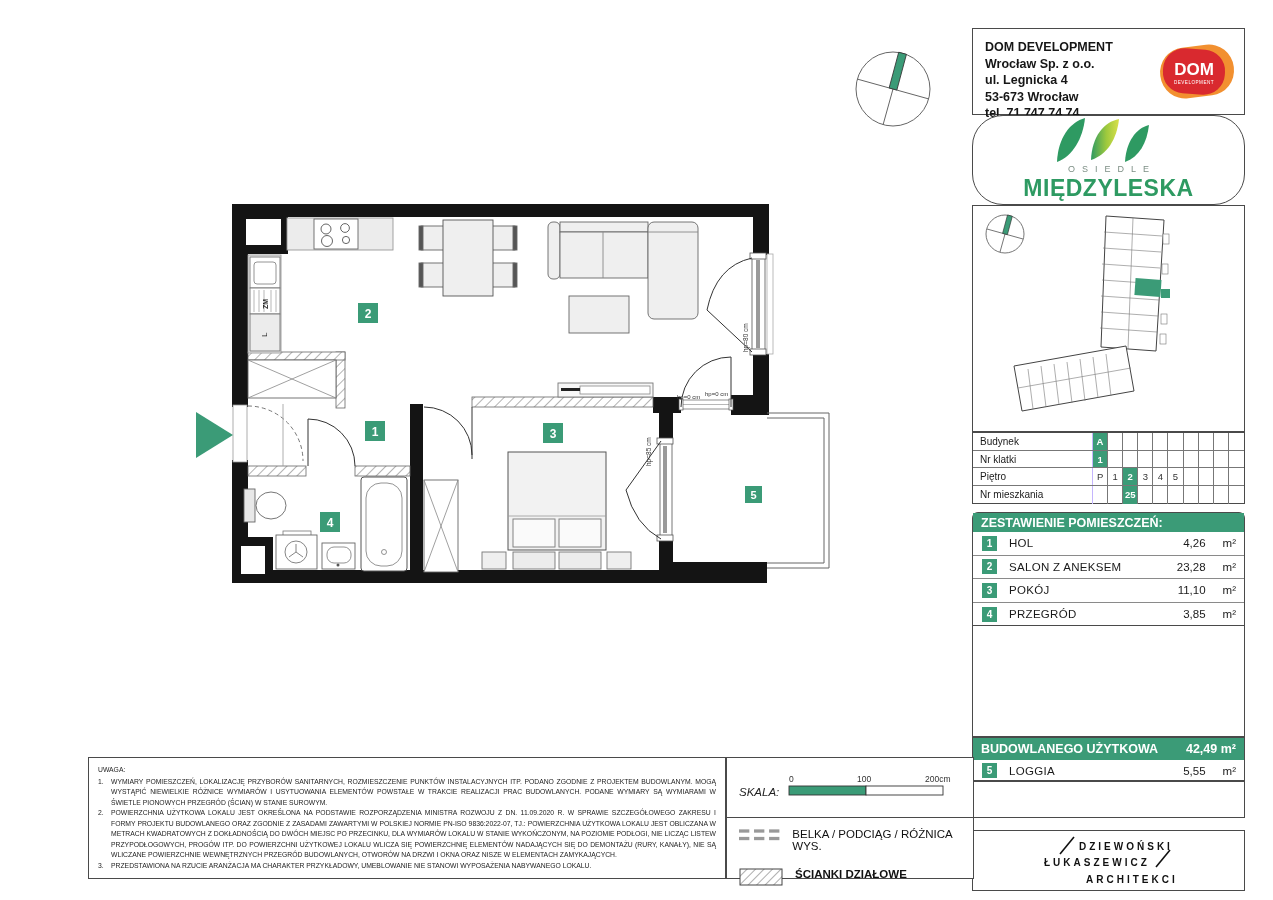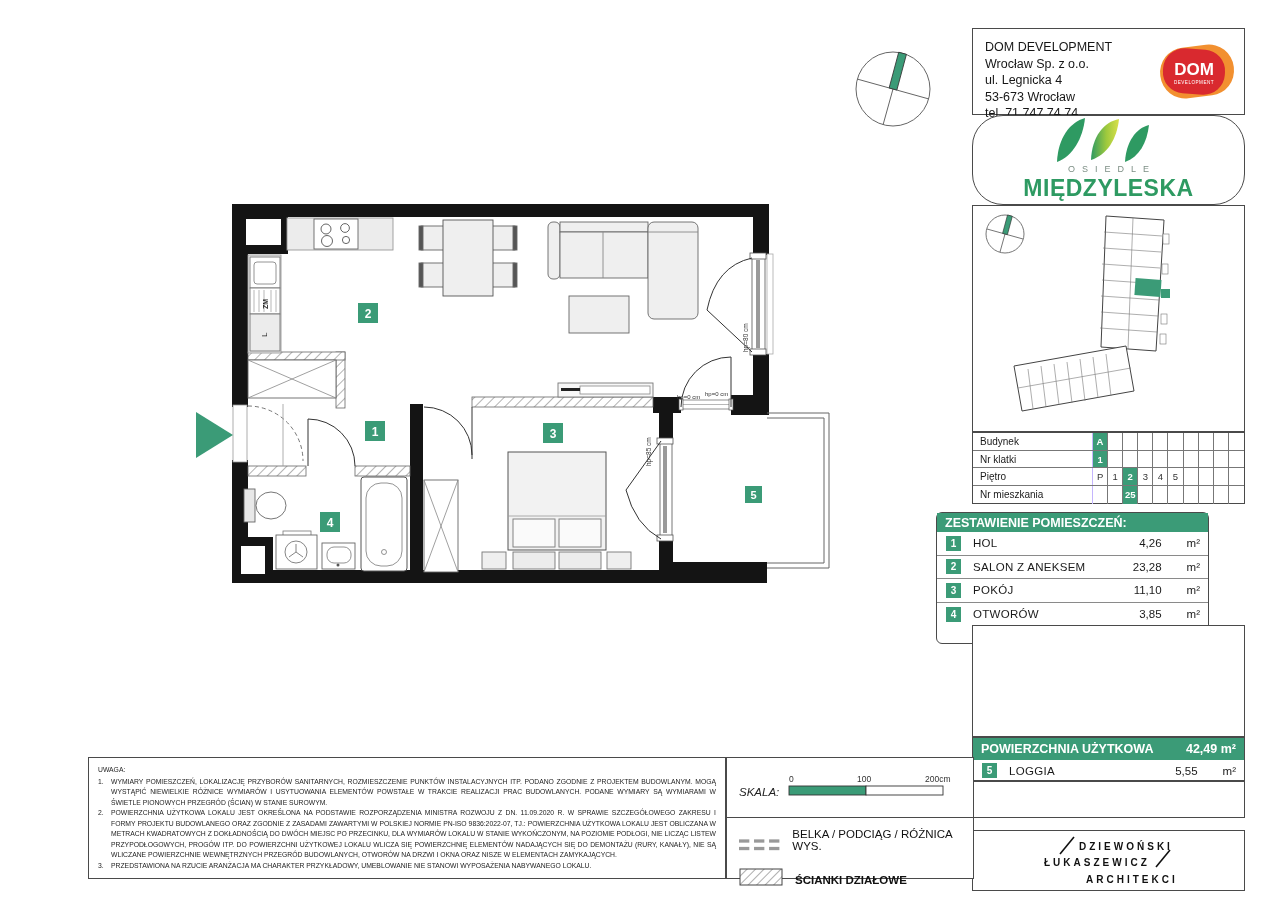--- a/index.html
+++ b/index.html
@@ -2,21 +2,21 @@
 <html><head>
 <meta charset="utf-8">
 <style>
   html,body{margin:0;padding:0;background:#fff;}
   .page{position:relative;width:1273px;height:900px;background:#fff;overflow:hidden;
         font-family:"Liberation Sans",sans-serif;color:#1a1a1a;}
   .box{position:absolute;border:1px solid #4a4a4a;background:#fff;box-sizing:border-box;}
   .abs{position:absolute;}
 
   
-  .company-text{position:absolute;left:12px;top:10px;font-size:12.5px;font-weight:normal;line-height:1.32;color:#161616;}
+  .company-text{position:absolute;left:12px;top:10px;font-size:12.5px;font-weight:bold;line-height:1.32;color:#161616;}
   .dom-logo{position:absolute;right:6px;top:10px;text-decoration:underline;}
 
   
   .brand-box{display:flex;flex-direction:column;align-items:center;justify-content:center;border-radius:31px;}
   .brand-eyebrow{font-size:9px;letter-spacing:7px;color:#7d8f85;margin-top:2px;text-indent:7px;}
   .brand-name{font-size:23px;font-weight:bold;letter-spacing:.5px;color:#2e9a62;margin-top:1px;}
 
   
   .it-row{display:flex;height:17.7px;box-sizing:border-box;border-bottom:1px solid #777;}
   .it-row:last-child{border-bottom:none;}
@@ -24,36 +24,36 @@
   .it-cell{width:15.1px;flex:none;font-size:9.5px;display:flex;align-items:center;justify-content:center;border-right:1px solid #777;box-sizing:border-box;color:#333;}
   .it-cell:last-child{border-right:none;}
   .hl{background:#3b9b77;color:#fff !important;font-weight:bold;}
 
   
   .green-bar{background:#3b9b77;color:#fff;font-weight:bold;font-size:12.5px;display:flex;align-items:center;justify-content:space-between;padding:0 8px;height:19px;box-sizing:border-box;}
   .room-row{display:flex;align-items:center;height:23.5px;border-bottom:1px solid #8a8a8a;box-sizing:border-box;}
   .room-row:last-child{border-bottom:none;}
   .chip{width:15px;height:15px;background:#3b9b77;color:#fff;font-size:10px;font-weight:bold;display:flex;align-items:center;justify-content:center;margin-left:9px;flex:none;}
   .room-name{font-size:11.5px;margin-left:12px;letter-spacing:.3px;flex:1;}
-  .room-area{font-size:11.5px;margin-right:8px;}
+  .room-area{font-size:11.5px;}
   .room-unit{font-size:11.5px;margin-right:8px;margin-left:17px;}
   .sum-bar{height:22px;font-size:12.5px;}
   .sum-row{height:21px;}
 
   
   .notes{padding:7px 9px;font-size:6.8px;line-height:1.55;color:#222;}
   .note-title{margin-bottom:1px;}
   .note-item{display:flex;}
   .note-num{width:13px;flex:none;}
   .note-txt{flex:1;text-align:justify;}
 
   
   .scale-top{position:absolute;left:0;top:0;right:0;height:59px;border-bottom:1px solid #4a4a4a;}
   .skala-label{position:absolute;left:12px;top:28px;font-size:11.5px;color:#222;font-style:italic;}
-  .legend-row{position:absolute;left:12px;display:flex;align-items:flex-end;gap:12px;}
+  .legend-row{position:absolute;left:12px;display:flex;align-items:flex-start;gap:12px;}
   .legend-label{font-size:11.5px;color:#111;}
 </style>
 </head>
 <body>
 
 <div class="page">
 
   <svg class="abs" style="left:88px;top:40px;" width="884" height="580" viewBox="88 40 884 580">
     <defs>
       <pattern id="ph1" patternUnits="userSpaceOnUse" width="7" height="7" patternTransform="rotate(45)">
@@ -401,21 +401,21 @@
       <div class="it-cell"></div>
         <div class="it-cell"></div>
         <div class="it-cell"></div>
       <div class="it-cell"></div>
         <div class="it-cell"></div>
         <div class="it-cell"></div>
         <div class="it-cell"></div>
     </div>
   </div>
 
-  <div class="box" style="left:936px;top:512px;width:273px;height:132px;border-radius:6px;">
+  <div class="box" style="left:972px;top:512px;width:273px;height:132px;border-radius:6px;">
     <div class="green-bar">
       <span>ZESTAWIENIE POMIESZCZEŃ:</span>
     </div>
     <div class="room-row">
       <span class="chip">1</span>
       <span class="room-name">HOL</span>
       <span class="room-area">4,26</span>
       <span class="room-unit">m²</span>
     </div>
     <div class="room-row">
@@ -425,31 +425,31 @@
       <span class="room-unit">m²</span>
     </div>
     <div class="room-row">
       <span class="chip">3</span>
       <span class="room-name">POKÓJ</span>
       <span class="room-area">11,10</span>
       <span class="room-unit">m²</span>
     </div>
     <div class="room-row">
       <span class="chip">4</span>
-      <span class="room-name">OTWORÓW</span>
+      <span class="room-name">PRZEGRÓD</span>
       <span class="room-area">3,85</span>
       <span class="room-unit">m²</span>
     </div>
   </div>
 
   <div class="box" style="left:972px;top:625px;width:273px;height:112px;"></div>
 
   <div class="box" style="left:972px;top:737px;width:273px;height:44px;">
     <div class="green-bar sum-bar">
-      <span>POWIERZCHNIA UŻYTKOWA</span>
+      <span>BUDOWLANEGO UŻYTKOWA</span>
       <span>42,49 m²</span>
     </div>
     <div class="room-row sum-row">
       <span class="chip">5</span>
       <span class="room-name">LOGGIA</span>
       <span class="room-area">5,55</span>
       <span class="room-unit">m²</span>
     </div>
   </div>
   <div class="box" style="left:972px;top:781px;width:273px;height:37px;"></div>

